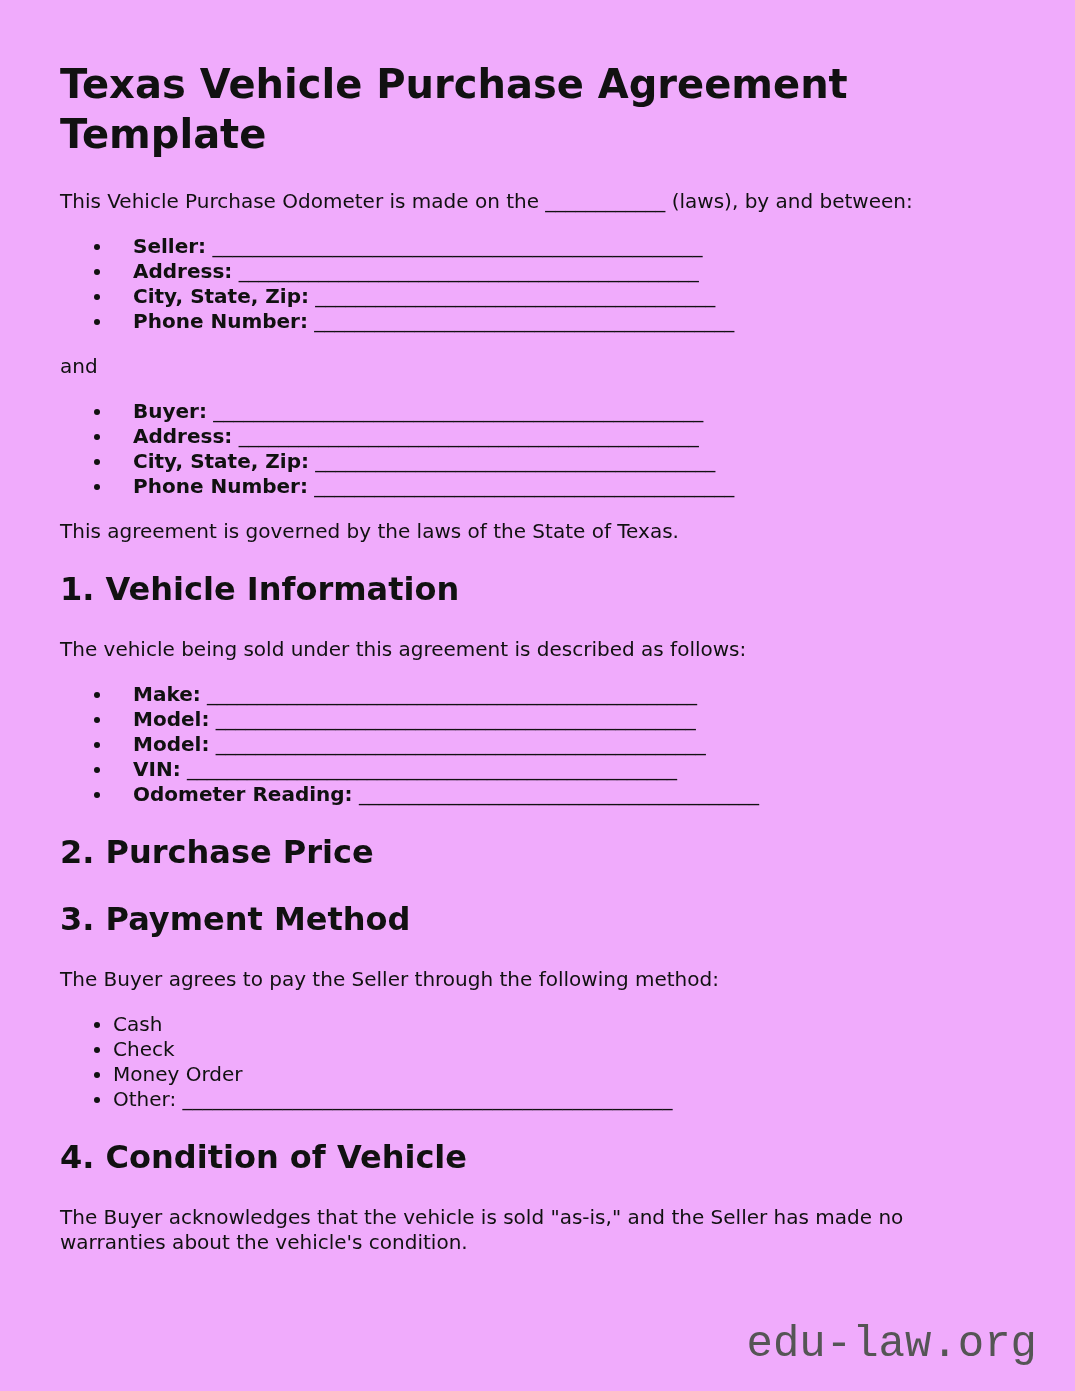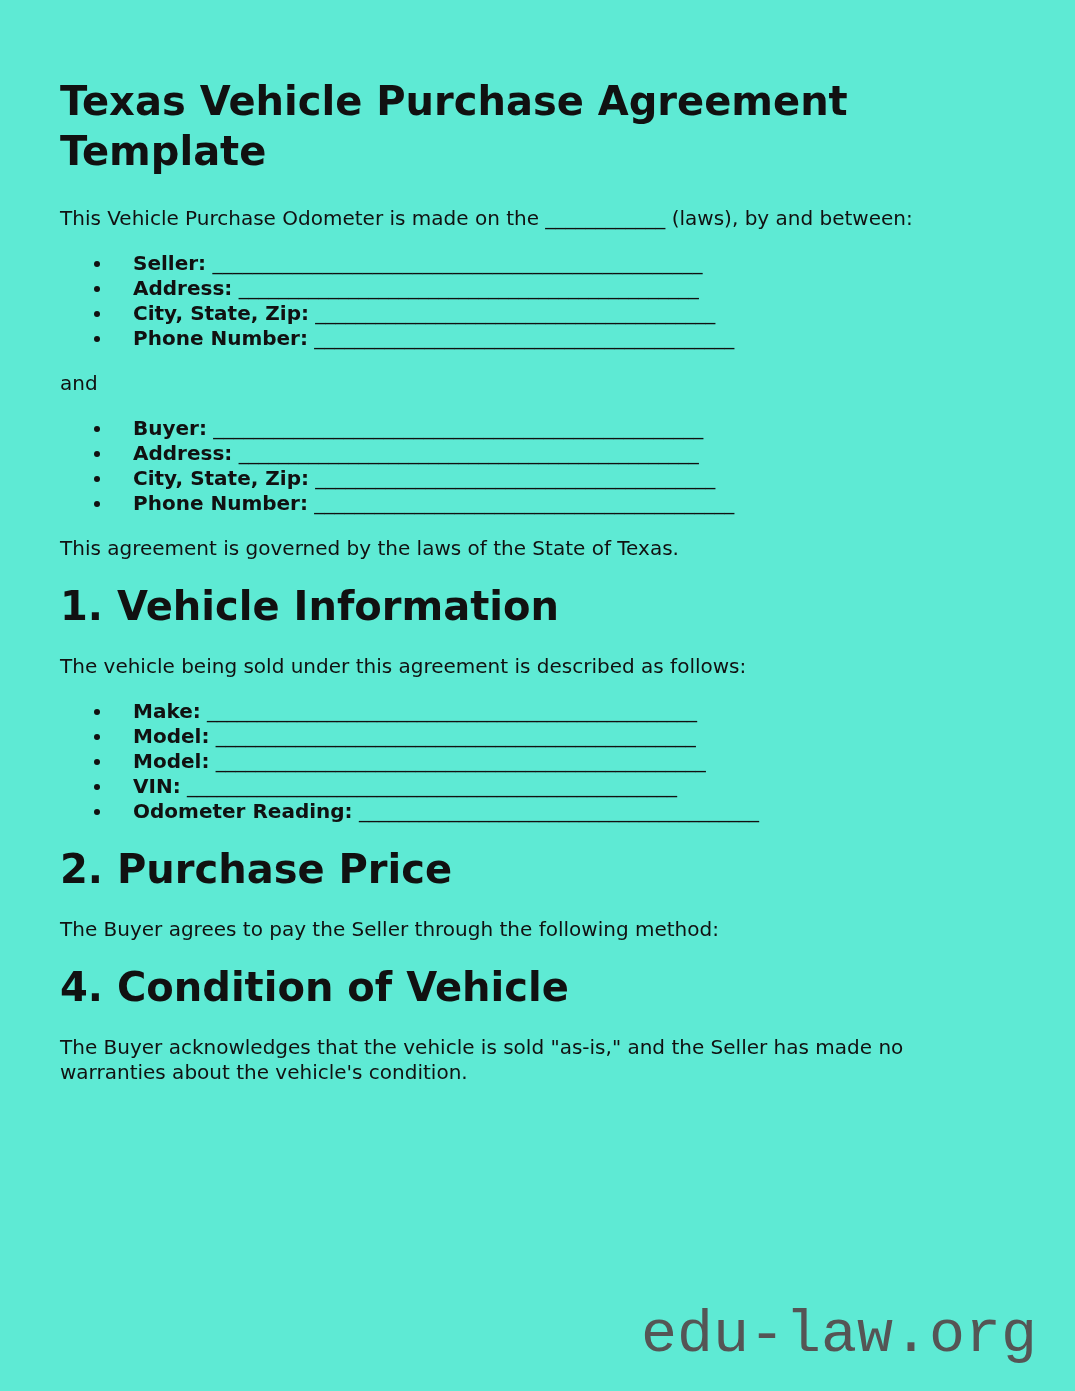--- a/index.html
+++ b/index.html
@@ -1,35 +1,35 @@
 <!DOCTYPE html>
 <html><head>
 <meta charset="utf-8">
 <style>
   html, body { margin: 0; padding: 0; background: #ffffff; }
   .page {
     position: relative;
     box-sizing: border-box;
     width: 1075px;
     height: 1391px;
-    padding: 76px 60px 0 60px;
-    background: #5eead4;
+    padding: 59px 60px 0 60px;
+    background: #f0abfc;
     font-family: "DejaVu Sans", sans-serif;
     font-size: 20px;
     color: #111111;
     overflow: hidden;
   }
   h1 {
     font-size: 40px;
     line-height: 50px;
     font-weight: bold;
     margin: 0 0 30px 0;
   }
   h2 {
-    font-size: 40px;
+    font-size: 32px;
     line-height: 39px;
     font-weight: bold;
     margin: 26px 0 28px 0;
   }
   p {
     margin: 20px 0;
     line-height: 25px;
   }
   .one-line { white-space: nowrap; }
   ul {
@@ -38,21 +38,21 @@
     list-style: disc;
   }
   li { line-height: 25px; }
   .field-label { font-weight: bold; margin-left: 20px; }
   .blank { letter-spacing: 0; font-style: italic; }
   .watermark {
     position: absolute;
     right: 38px;
     bottom: 22px;
     font-family: "Liberation Mono", monospace;
-    font-size: 60px;
+    font-size: 44px;
     color: #555555;
   }
 </style>
 </head>
 <body>
 
 <div class="page">
 
   <h1>Texas Vehicle Purchase Agreement Template</h1>
 
@@ -84,23 +84,30 @@
     <li><span class="field-label">Make:</span> <span class="blank">_________________________________________________</span></li>
     <li><span class="field-label">Model:</span> <span class="blank">________________________________________________</span></li>
     <li><span class="field-label">Model:</span> <span class="blank">_________________________________________________</span></li>
     <li><span class="field-label">VIN:</span> <span class="blank">_________________________________________________</span></li>
     <li><span class="field-label">Odometer Reading:</span> <span class="blank">________________________________________</span></li>
   </ul>
 
   <h2>2. Purchase Price</h2>
 
 
+  <h2>3. Payment Method</h2>
 
   <p>The Buyer agrees to pay the Seller through the following method:</p>
 
+  <ul>
+    <li>Cash</li>
+    <li>Check</li>
+    <li>Money Order</li>
+    <li><span>Other:</span> <span class="blank">_________________________________________________</span></li>
+  </ul>
 
   <h2>4. Condition of Vehicle</h2>
 
   <p>The Buyer acknowledges that the vehicle is sold "as-is," and the Seller has made no warranties about the vehicle's condition.</p>
 
   <div class="watermark">edu-law.org</div>
 
 </div>
 
 </body></html>

